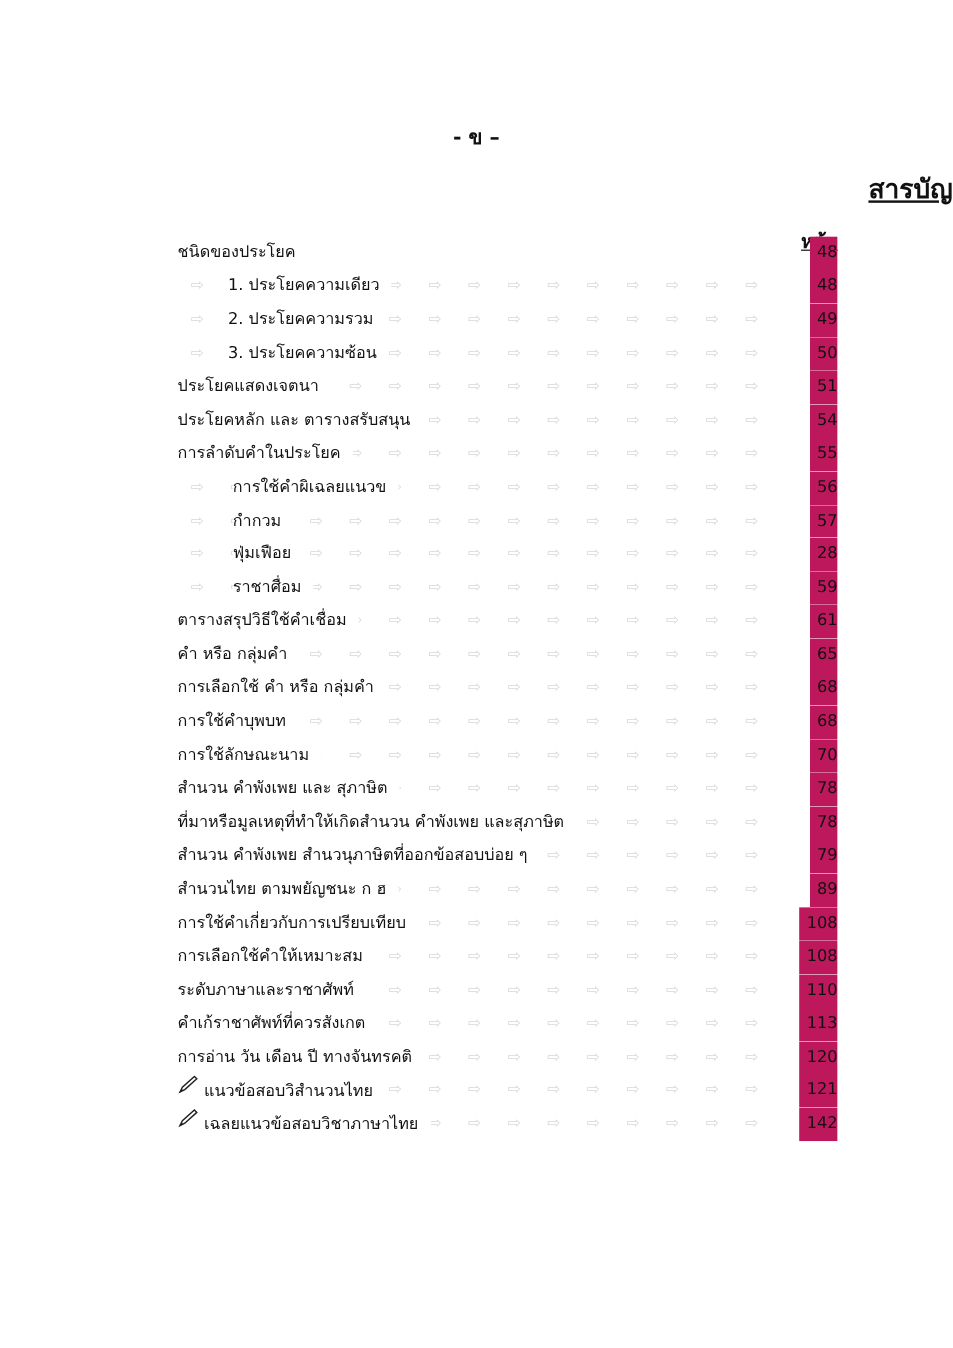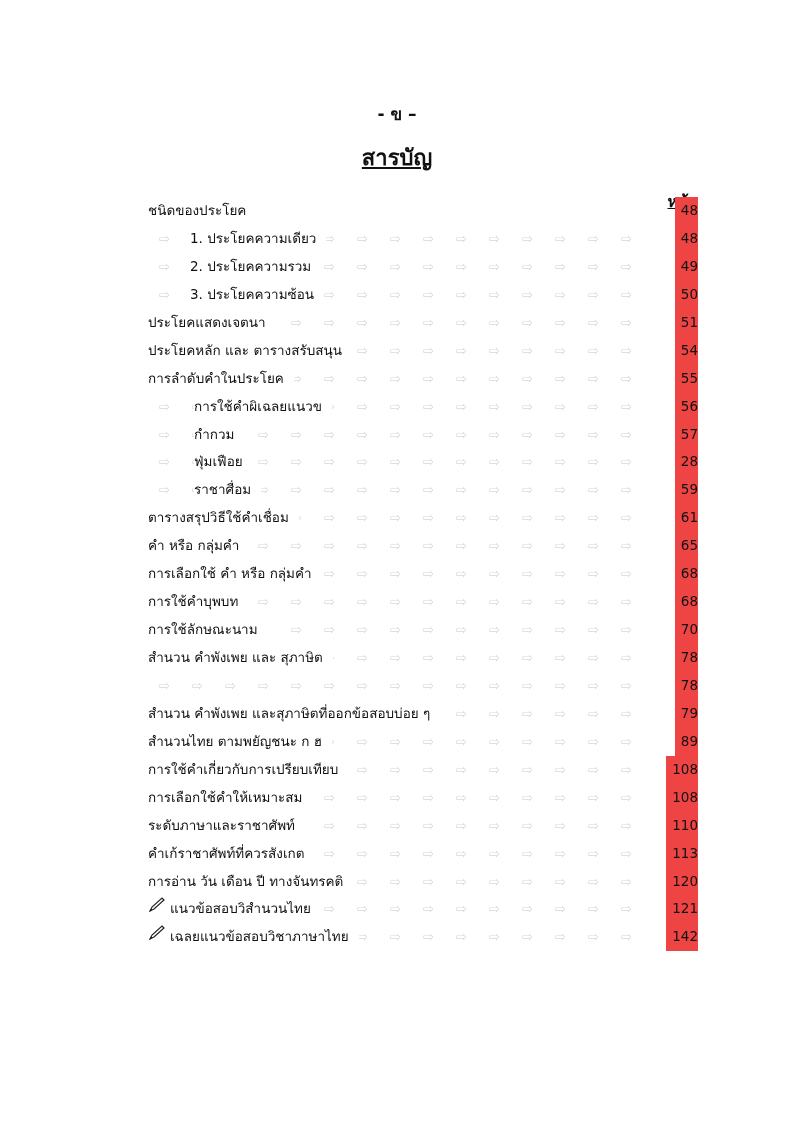--- a/index.html
+++ b/index.html
@@ -1,33 +1,33 @@
 <!DOCTYPE html>
 <html><head>
 <meta charset="utf-8">
 <style>
   html, body { margin: 0; padding: 0; background: #ffffff; }
   body { width: 794px; height: 1123px; position: relative; overflow: hidden;
          font-family: "DejaVu Sans", "Liberation Sans", sans-serif; color: #111; }
   .page-num { position: absolute; top: 100px; left: 0; width: 794px; text-align: center;
               font-size: 17px; font-weight: bold; }
-  .title { position: absolute; top: 140px; left: 0; width: 794px; text-align: center;
+  .title { position: absolute; top: 140px; left: 0; width: 794px; text-align: right;
            font-size: 22px; font-weight: bold; text-decoration: underline; }
   .col-header { position: absolute; top: 189px; right: 96px; font-size: 16px; font-weight: bold;
                 text-decoration: underline; }
   .toc { position: absolute; top: 197px; left: 148px; width: 550px; }
   .row { position: relative; height: 27.95px; line-height: 27.95px; font-size: 13.5px;
          white-space: nowrap; overflow: hidden; }
   .row.indent1 { padding-left: 42px; }
   .row.indent2 { padding-left: 46px; }
   .label { background: #fff; position: relative; z-index: 2; padding-right: 10px; }
   .dots { position: absolute; left: 0; right: 52px; top: 0; height: 100%; z-index: 1;
           color: #d8d8d8; font-size: 13px; letter-spacing: 0; text-align: right; overflow: hidden; }
   .dots span { display: inline-block; width: 33px; text-align: center; }
-  .page { position: absolute; right: 0; top: 0; z-index: 2; background: #ef4444; padding-left: 6px; }
+  .page { position: absolute; right: 0; top: 0; z-index: 2; background: #be185d; padding-left: 6px; }
   .pen { display: inline-block; width: 18px; margin-right: 4px; vertical-align: middle; }
 </style>
 </head>
 <body>
 
 <div class="page-num">- ข –</div>
 <div class="title">สารบัญ</div>
 <div class="col-header">หน้า</div>
 
 <div class="toc" id="toc">
@@ -41,22 +41,22 @@
     <div class="row indent2"><div class="dots"><span>⇨</span><span>⇨</span><span>⇨</span><span>⇨</span><span>⇨</span><span>⇨</span><span>⇨</span><span>⇨</span><span>⇨</span><span>⇨</span><span>⇨</span><span>⇨</span><span>⇨</span><span>⇨</span><span>⇨</span><span>⇨</span></div><span class="label"><span>การใช้คำผิเฉลยแนวข</span></span><span class="page">56</span></div>
     <div class="row indent2"><div class="dots"><span>⇨</span><span>⇨</span><span>⇨</span><span>⇨</span><span>⇨</span><span>⇨</span><span>⇨</span><span>⇨</span><span>⇨</span><span>⇨</span><span>⇨</span><span>⇨</span><span>⇨</span><span>⇨</span><span>⇨</span><span>⇨</span></div><span class="label"><span>กำกวม</span></span><span class="page">57</span></div>
     <div class="row indent2"><div class="dots"><span>⇨</span><span>⇨</span><span>⇨</span><span>⇨</span><span>⇨</span><span>⇨</span><span>⇨</span><span>⇨</span><span>⇨</span><span>⇨</span><span>⇨</span><span>⇨</span><span>⇨</span><span>⇨</span><span>⇨</span><span>⇨</span></div><span class="label"><span>ฟุ่มเฟือย</span></span><span class="page">28</span></div>
     <div class="row indent2"><div class="dots"><span>⇨</span><span>⇨</span><span>⇨</span><span>⇨</span><span>⇨</span><span>⇨</span><span>⇨</span><span>⇨</span><span>⇨</span><span>⇨</span><span>⇨</span><span>⇨</span><span>⇨</span><span>⇨</span><span>⇨</span><span>⇨</span></div><span class="label"><span>ราชาศื่อม</span></span><span class="page">59</span></div>
     <div class="row"><div class="dots"><span>⇨</span><span>⇨</span><span>⇨</span><span>⇨</span><span>⇨</span><span>⇨</span><span>⇨</span><span>⇨</span><span>⇨</span><span>⇨</span><span>⇨</span><span>⇨</span><span>⇨</span><span>⇨</span><span>⇨</span><span>⇨</span></div><span class="label"><span>ตารางสรุปวิธีใช้คำเชื่อม</span></span><span class="page">61</span></div>
     <div class="row"><div class="dots"><span>⇨</span><span>⇨</span><span>⇨</span><span>⇨</span><span>⇨</span><span>⇨</span><span>⇨</span><span>⇨</span><span>⇨</span><span>⇨</span><span>⇨</span><span>⇨</span><span>⇨</span><span>⇨</span><span>⇨</span><span>⇨</span></div><span class="label"><span>คำ หรือ  กลุ่มคำ</span></span><span class="page">65</span></div>
     <div class="row"><div class="dots"><span>⇨</span><span>⇨</span><span>⇨</span><span>⇨</span><span>⇨</span><span>⇨</span><span>⇨</span><span>⇨</span><span>⇨</span><span>⇨</span><span>⇨</span><span>⇨</span><span>⇨</span><span>⇨</span><span>⇨</span><span>⇨</span></div><span class="label"><span>การเลือกใช้ คำ หรือ กลุ่มคำ</span></span><span class="page">68</span></div>
     <div class="row"><div class="dots"><span>⇨</span><span>⇨</span><span>⇨</span><span>⇨</span><span>⇨</span><span>⇨</span><span>⇨</span><span>⇨</span><span>⇨</span><span>⇨</span><span>⇨</span><span>⇨</span><span>⇨</span><span>⇨</span><span>⇨</span><span>⇨</span></div><span class="label"><span>การใช้คำบุพบท</span></span><span class="page">68</span></div>
     <div class="row"><div class="dots"><span>⇨</span><span>⇨</span><span>⇨</span><span>⇨</span><span>⇨</span><span>⇨</span><span>⇨</span><span>⇨</span><span>⇨</span><span>⇨</span><span>⇨</span><span>⇨</span><span>⇨</span><span>⇨</span><span>⇨</span><span>⇨</span></div><span class="label"><span>การใช้ลักษณะนาม</span></span><span class="page">70</span></div>
     <div class="row"><div class="dots"><span>⇨</span><span>⇨</span><span>⇨</span><span>⇨</span><span>⇨</span><span>⇨</span><span>⇨</span><span>⇨</span><span>⇨</span><span>⇨</span><span>⇨</span><span>⇨</span><span>⇨</span><span>⇨</span><span>⇨</span><span>⇨</span></div><span class="label"><span>สำนวน   คำพังเพย   และ สุภาษิต</span></span><span class="page">78</span></div>
-    <div class="row"><div class="dots"><span>⇨</span><span>⇨</span><span>⇨</span><span>⇨</span><span>⇨</span><span>⇨</span><span>⇨</span><span>⇨</span><span>⇨</span><span>⇨</span><span>⇨</span><span>⇨</span><span>⇨</span><span>⇨</span><span>⇨</span><span>⇨</span></div><span class="page">78</span></div>
-    <div class="row"><div class="dots"><span>⇨</span><span>⇨</span><span>⇨</span><span>⇨</span><span>⇨</span><span>⇨</span><span>⇨</span><span>⇨</span><span>⇨</span><span>⇨</span><span>⇨</span><span>⇨</span><span>⇨</span><span>⇨</span><span>⇨</span><span>⇨</span></div><span class="label"><span>สำนวน   คำพังเพย   และสุภาษิตที่ออกข้อสอบบ่อย ๆ</span></span><span class="page">79</span></div>
+    <div class="row"><div class="dots"><span>⇨</span><span>⇨</span><span>⇨</span><span>⇨</span><span>⇨</span><span>⇨</span><span>⇨</span><span>⇨</span><span>⇨</span><span>⇨</span><span>⇨</span><span>⇨</span><span>⇨</span><span>⇨</span><span>⇨</span><span>⇨</span></div><span class="label"><span>ที่มาหรือมูลเหตุที่ทำให้เกิดสำนวน  คำพังเพย   และสุภาษิต</span></span><span class="page">78</span></div>
+    <div class="row"><div class="dots"><span>⇨</span><span>⇨</span><span>⇨</span><span>⇨</span><span>⇨</span><span>⇨</span><span>⇨</span><span>⇨</span><span>⇨</span><span>⇨</span><span>⇨</span><span>⇨</span><span>⇨</span><span>⇨</span><span>⇨</span><span>⇨</span></div><span class="label"><span>สำนวน   คำพังเพย   สำนวนุภาษิตที่ออกข้อสอบบ่อย ๆ</span></span><span class="page">79</span></div>
     <div class="row"><div class="dots"><span>⇨</span><span>⇨</span><span>⇨</span><span>⇨</span><span>⇨</span><span>⇨</span><span>⇨</span><span>⇨</span><span>⇨</span><span>⇨</span><span>⇨</span><span>⇨</span><span>⇨</span><span>⇨</span><span>⇨</span><span>⇨</span></div><span class="label"><span>สำนวนไทย ตามพยัญชนะ ก   ฮ</span></span><span class="page">89</span></div>
     <div class="row"><div class="dots"><span>⇨</span><span>⇨</span><span>⇨</span><span>⇨</span><span>⇨</span><span>⇨</span><span>⇨</span><span>⇨</span><span>⇨</span><span>⇨</span><span>⇨</span><span>⇨</span><span>⇨</span><span>⇨</span><span>⇨</span><span>⇨</span></div><span class="label"><span>การใช้คำเกี่ยวกับการเปรียบเทียบ</span></span><span class="page">108</span></div>
     <div class="row"><div class="dots"><span>⇨</span><span>⇨</span><span>⇨</span><span>⇨</span><span>⇨</span><span>⇨</span><span>⇨</span><span>⇨</span><span>⇨</span><span>⇨</span><span>⇨</span><span>⇨</span><span>⇨</span><span>⇨</span><span>⇨</span><span>⇨</span></div><span class="label"><span>การเลือกใช้คำให้เหมาะสม</span></span><span class="page">108</span></div>
     <div class="row"><div class="dots"><span>⇨</span><span>⇨</span><span>⇨</span><span>⇨</span><span>⇨</span><span>⇨</span><span>⇨</span><span>⇨</span><span>⇨</span><span>⇨</span><span>⇨</span><span>⇨</span><span>⇨</span><span>⇨</span><span>⇨</span><span>⇨</span></div><span class="label"><span>ระดับภาษาและราชาศัพท์</span></span><span class="page">110</span></div>
     <div class="row"><div class="dots"><span>⇨</span><span>⇨</span><span>⇨</span><span>⇨</span><span>⇨</span><span>⇨</span><span>⇨</span><span>⇨</span><span>⇨</span><span>⇨</span><span>⇨</span><span>⇨</span><span>⇨</span><span>⇨</span><span>⇨</span><span>⇨</span></div><span class="label"><span>คำเก้ราชาศัพท์ที่ควรสังเกต</span></span><span class="page">113</span></div>
     <div class="row"><div class="dots"><span>⇨</span><span>⇨</span><span>⇨</span><span>⇨</span><span>⇨</span><span>⇨</span><span>⇨</span><span>⇨</span><span>⇨</span><span>⇨</span><span>⇨</span><span>⇨</span><span>⇨</span><span>⇨</span><span>⇨</span><span>⇨</span></div><span class="label"><span>การอ่าน วัน เดือน ปี ทางจันทรคติ</span></span><span class="page">120</span></div>
     <div class="row"><div class="dots"><span>⇨</span><span>⇨</span><span>⇨</span><span>⇨</span><span>⇨</span><span>⇨</span><span>⇨</span><span>⇨</span><span>⇨</span><span>⇨</span><span>⇨</span><span>⇨</span><span>⇨</span><span>⇨</span><span>⇨</span><span>⇨</span></div><span class="label"><span class="pen"><svg width="18" height="16" viewBox="0 0 18 16">
             <path d="M2 14 L4 10 L14 1 L16 3 L6 12 Z" fill="none" stroke="#222" stroke-width="1.2"></path>
             <line x1="2" y1="14" x2="4" y2="12" stroke="#222" stroke-width="1.2"></line>
           </svg></span><span>แนวข้อสอบวิสำนวนไทย</span></span><span class="page">121</span></div>

